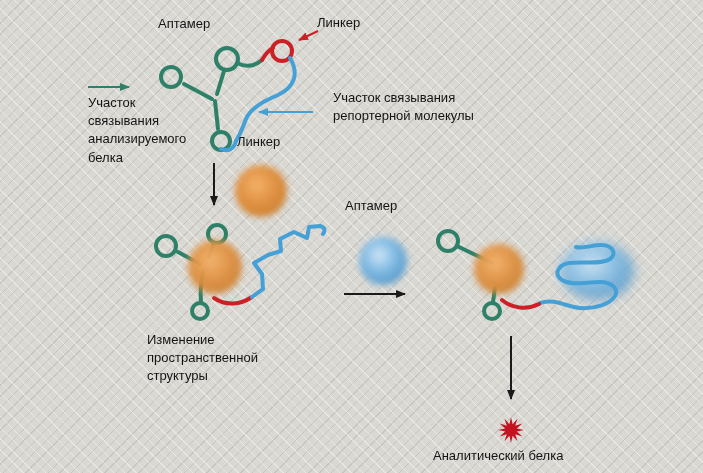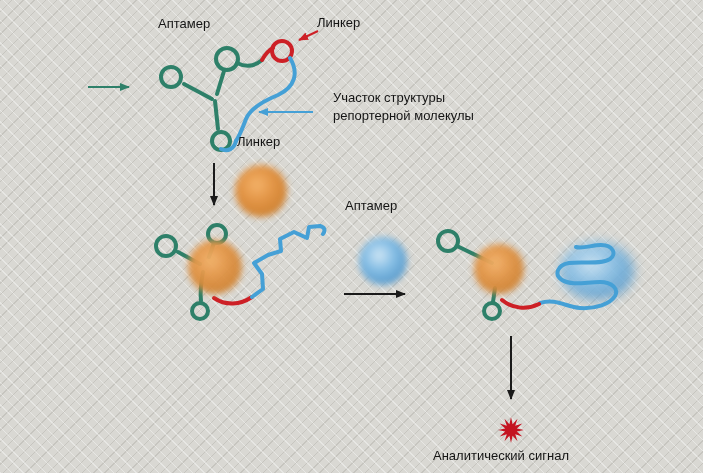--- a/index.html
+++ b/index.html
@@ -112,23 +112,25 @@
     </g>
 
     <path class="arrow" stroke="#1a1a1a" marker-end="url(#ahB)" d="M511 336 L511 399"></path>
     <polygon fill="#c41320" points="524,430 516.8,431.6 522.3,436.5 515.2,434.2 517.5,441.3 512.6,435.8 511,443 509.4,435.8 504.5,441.3 506.8,434.2 499.7,436.5 505.2,431.6 498,430 505.2,428.4 499.7,423.5 506.8,425.8 504.5,418.7 509.4,424.2 511,417 512.6,424.2 517.5,418.7 515.2,425.8 522.3,423.5 516.8,428.4"></polygon>
   </svg>
 
   <div class="lbl c" style="left:158px;top:15px;width:84px">Аптамер</div>
 
   <div class="lbl" style="left:317px;top:14px;width:70px">Линкер</div>
 
+  <div class="lbl c" style="left:88px;top:94px;width:112px">Участок связывания анализируемого белка</div>
 
-  <div class="lbl" style="left:333px;top:89px;width:152px">Участок структуры репортерной молекулы</div>
+  <div class="lbl" style="left:333px;top:89px;width:152px">Участок связывания репортерной молекулы</div>
 
   <div class="lbl" style="left:237px;top:133px;width:60px">Линкер</div>
 
   <div class="lbl c" style="left:345px;top:197px;width:80px">Аптамер</div>
 
+  <div class="lbl c" style="left:147px;top:331px;width:132px">Изменение пространственной структуры</div>
 
-  <div class="lbl" style="left:433px;top:447px;width:180px">Аналитический сигнал</div>
+  <div class="lbl" style="left:433px;top:447px;width:180px">Аналитический белка</div>
 
 </div>
 
 </body></html>

